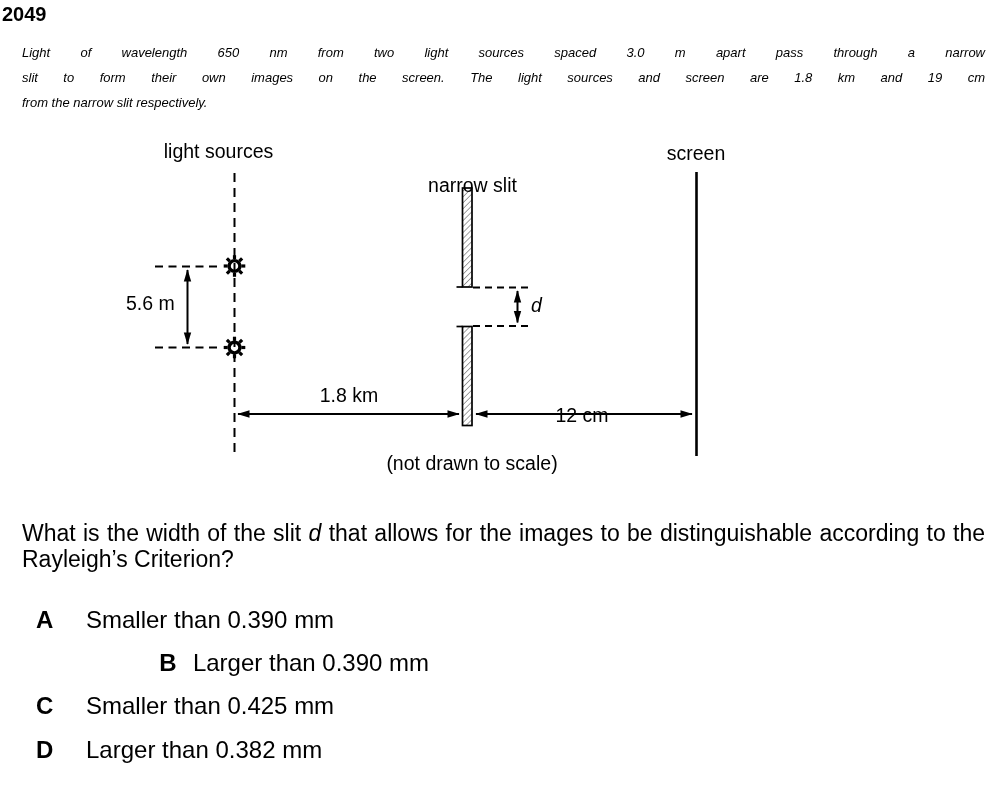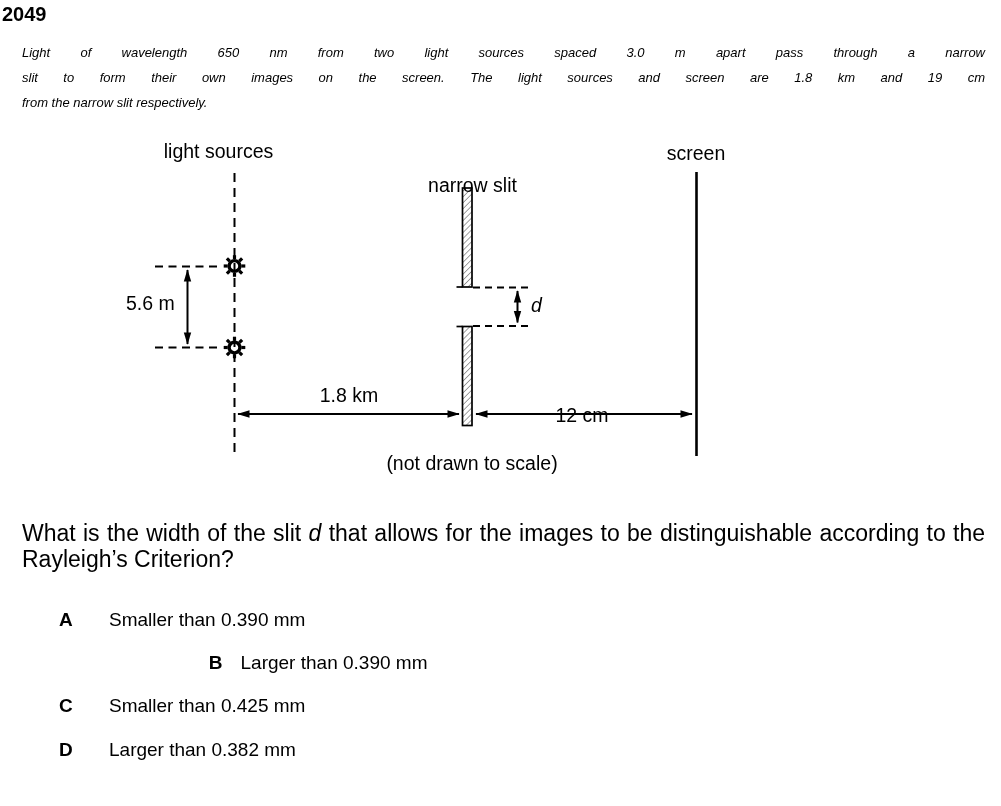--- a/index.html
+++ b/index.html
@@ -43,23 +43,22 @@
   .question {
     left: 22px; top: 520px;
     width: 963px;
     font-size: 23px;
     line-height: 26px;
   }
   .option-row {
     left: 36px;
     width: 500px;
     height: 24px;
-    font-size: 19px;
+    font-size: 24px;
     line-height: 24px;
-    margin-left: 23px;
   }
   .option-letter {
     display: inline-block;
     width: 50px;
     font-weight: bold;
   }
   svg.diagram-canvas {
     position: absolute;
     left: 0; top: 0;
     width: 1001px;

